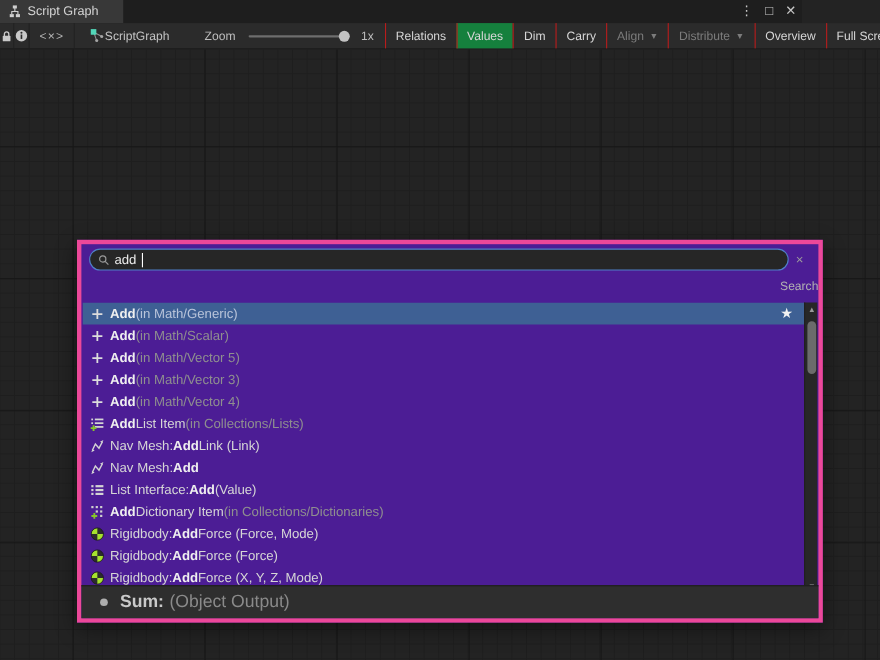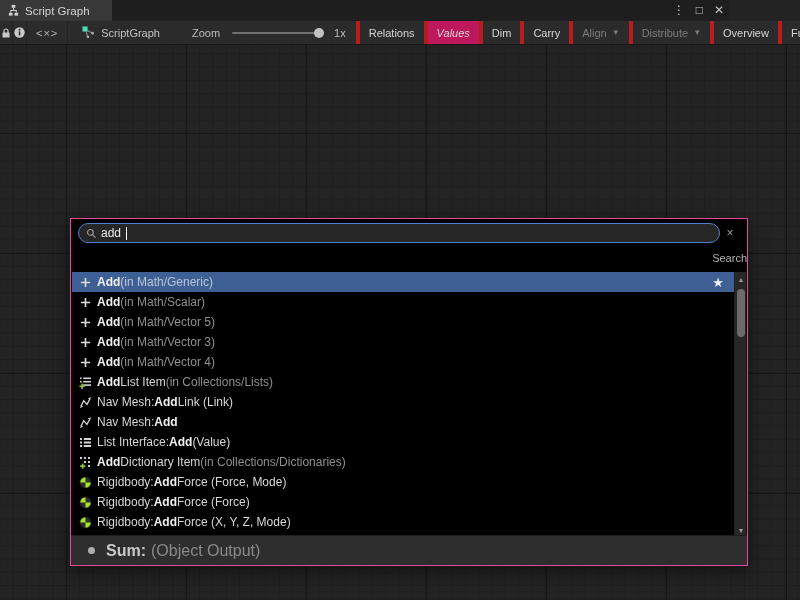--- a/index.html
+++ b/index.html
@@ -19,44 +19,44 @@
   
   #toolbar { position:absolute; left:0; top:21px; width:800px; height:24px; background:#2b2b2b;
     border-bottom:1px solid #161616; display:flex; align-items:stretch; color:#c8c8c8; font-size:11px; }
   .tb-btn { display:flex; align-items:center; justify-content:center; padding:0 9px;
     border-right:1px solid #222; white-space:nowrap; }
   .tb-btn.square { width:29px; padding:0; }
   .tb-btn.active { background:#505050; color:#e6e6e6; }
   .tb-btn.disabled { color:#7a7a7a; }
   .tb-btn .dd { font-size:8px; margin-left:5px; }
   #code-glyph { width:58px; color:#b5b5b5; letter-spacing:1px; }
-  #graph-ref { display:flex; align-items:center; gap:6px; padding:0 12px 0 14px; color:#c3c3c3; }
+  #graph-ref { display:flex; align-items:center; padding:0 12px 0 14px; color:#c3c3c3; }
   #zoom-group { display:flex; align-items:center; gap:12px; padding:0 10px 0 20px; color:#bdbdbd; }
   #zoom-track { position:relative; width:90px; height:2px; background:#6e6e6e; border-radius:1px; }
   #zoom-handle { position:absolute; right:-2px; top:-4px; width:10px; height:10px;
     border-radius:50%; background:#c2c2c2; }
   #tb-buttons { margin-left:auto; display:flex; align-items:stretch; }
-  #tb-buttons .tb-btn { border-left:4px solid #b91c1c; border-right:none; color:#d6d6d6; }
-  #tb-buttons .tb-btn.active { background:#be185d;font-style:italic; }
+  #tb-buttons .tb-btn { border-left:1px solid #b91c1c; border-right:none; color:#d6d6d6; }
+  #tb-buttons .tb-btn.active { background:#15803d; }
   #tb-buttons .tb-btn.disabled { color:#7c7c7c; }
 
   
   #canvas { position:absolute; left:0; top:45px; width:800px; height:555px;
     background-color:#232323;
     background-image:
       linear-gradient(90deg, #161616 1px, transparent 1px),
       linear-gradient(#161616 1px, transparent 1px),
       linear-gradient(90deg, #1e1e1e 1px, transparent 1px),
       linear-gradient(#1e1e1e 1px, transparent 1px);
     background-size: 120px 120px, 120px 120px, 13.3px 13.3px, 13.3px 13.3px;
     background-position: 66px 0, 0 88px, 66px 0, 0 88px; }
 
   
   #popup { position:absolute; left:70px; top:218px; width:678px; height:348px;
-    background:#000000; border:1px solid #ec4899; box-shadow:0 6px 18px rgba(0,0,0,.45); }
+    background:#4c1d95; border:4px solid #ec4899; box-shadow:0 6px 18px rgba(0,0,0,.45); }
   #search-row { display:flex; align-items:center; padding:4px 7px 2px 7px; }
   #search-box { flex:1; height:20px; background:#262626; border:1px solid #4f80c8;
     border-radius:10px; display:flex; align-items:center; padding:0 7px; gap:4px; }
   #search-text { color:#eaeaea; font-size:12px; line-height:18px; }
   .caret { display:inline-block; width:1px; height:13px; background:#fff; margin-left:1px; }
   #search-close { width:20px; text-align:center; color:#9d9d9d; font-size:12px; }
   #search-header { height:26px; line-height:26px; text-align:right; color:#b2b2b2; font-size:11px; }
 
   #results { position:absolute; left:1px; right:13px; top:53px; height:260px; overflow:hidden; }
   .row { position:relative; height:20px; display:flex; align-items:center; padding:0 16px 0 6px;

